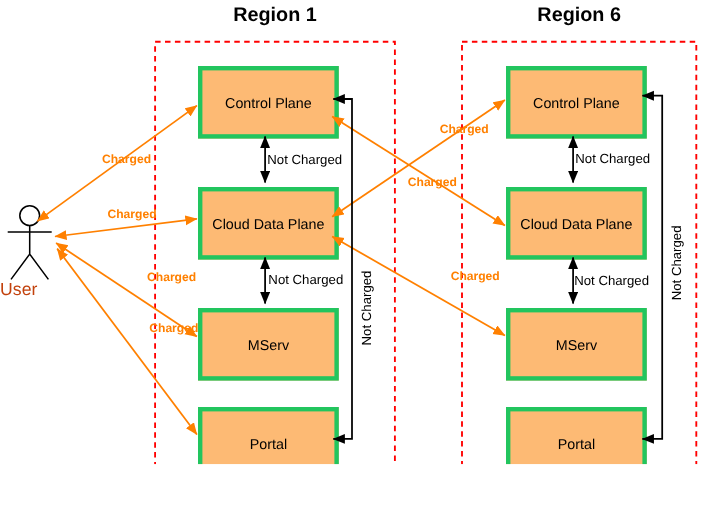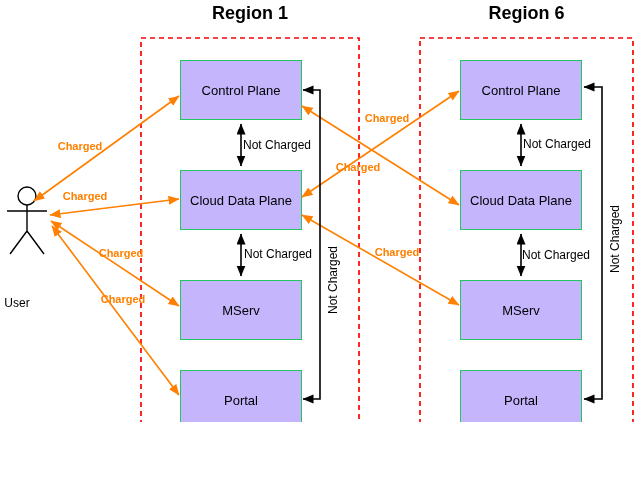--- a/index.html
+++ b/index.html
@@ -6,34 +6,34 @@
   .canvas {
     position:relative; width:641px; height:422px; background:#ffffff;
     font-family:"Liberation Sans", sans-serif; overflow:hidden;
   }
   .region-title {
     position:absolute; top:3px; text-align:center;
     font-size:18px; font-weight:bold; color:#000;
   }
   .node {
     position:absolute; width:120px; height:58px;
-    background:#c4b5fd; border:1px solid #22c55e;
+    background:#fdba74; border:4px solid #22c55e;
     display:flex; align-items:center; justify-content:center;
     font-size:13px; color:#000; text-align:center;
   }
   svg.overlay { position:absolute; left:0; top:0; width:641px; height:481px; }
   .edge-label {
     position:absolute; transform:translate(-50%,-50%);
     font-size:12px; color:#000; white-space:nowrap; line-height:1;
   }
-  .edge-label.charged { color:#FF8000; font-weight:bold; font-size:11px; }
+  .edge-label.charged { color:#FF8000; font-weight:bold; font-size:11px;margin-left:35px; }
   .edge-label.vert { transform:translate(-50%,-50%) rotate(-90deg); }
   .actor-label {
     position:absolute; transform:translate(-50%,-50%);
-    font-size:12px; color:#000000; white-space:nowrap;margin-top:39px;
+    font-size:16px; color:#c2410c; white-space:nowrap;
   }
   .oline { stroke:#FF8000; stroke-width:1.6; fill:none; }
   .bline { stroke:#000000; stroke-width:1.6; fill:none; }
   .rrect { stroke:#FF0000; stroke-width:1.7; fill:none; stroke-dasharray:5 4; }
   .actor { stroke:#000000; stroke-width:1.4; fill:none; }
 </style>
 </head>
 <body>
 
 <div class="canvas">

